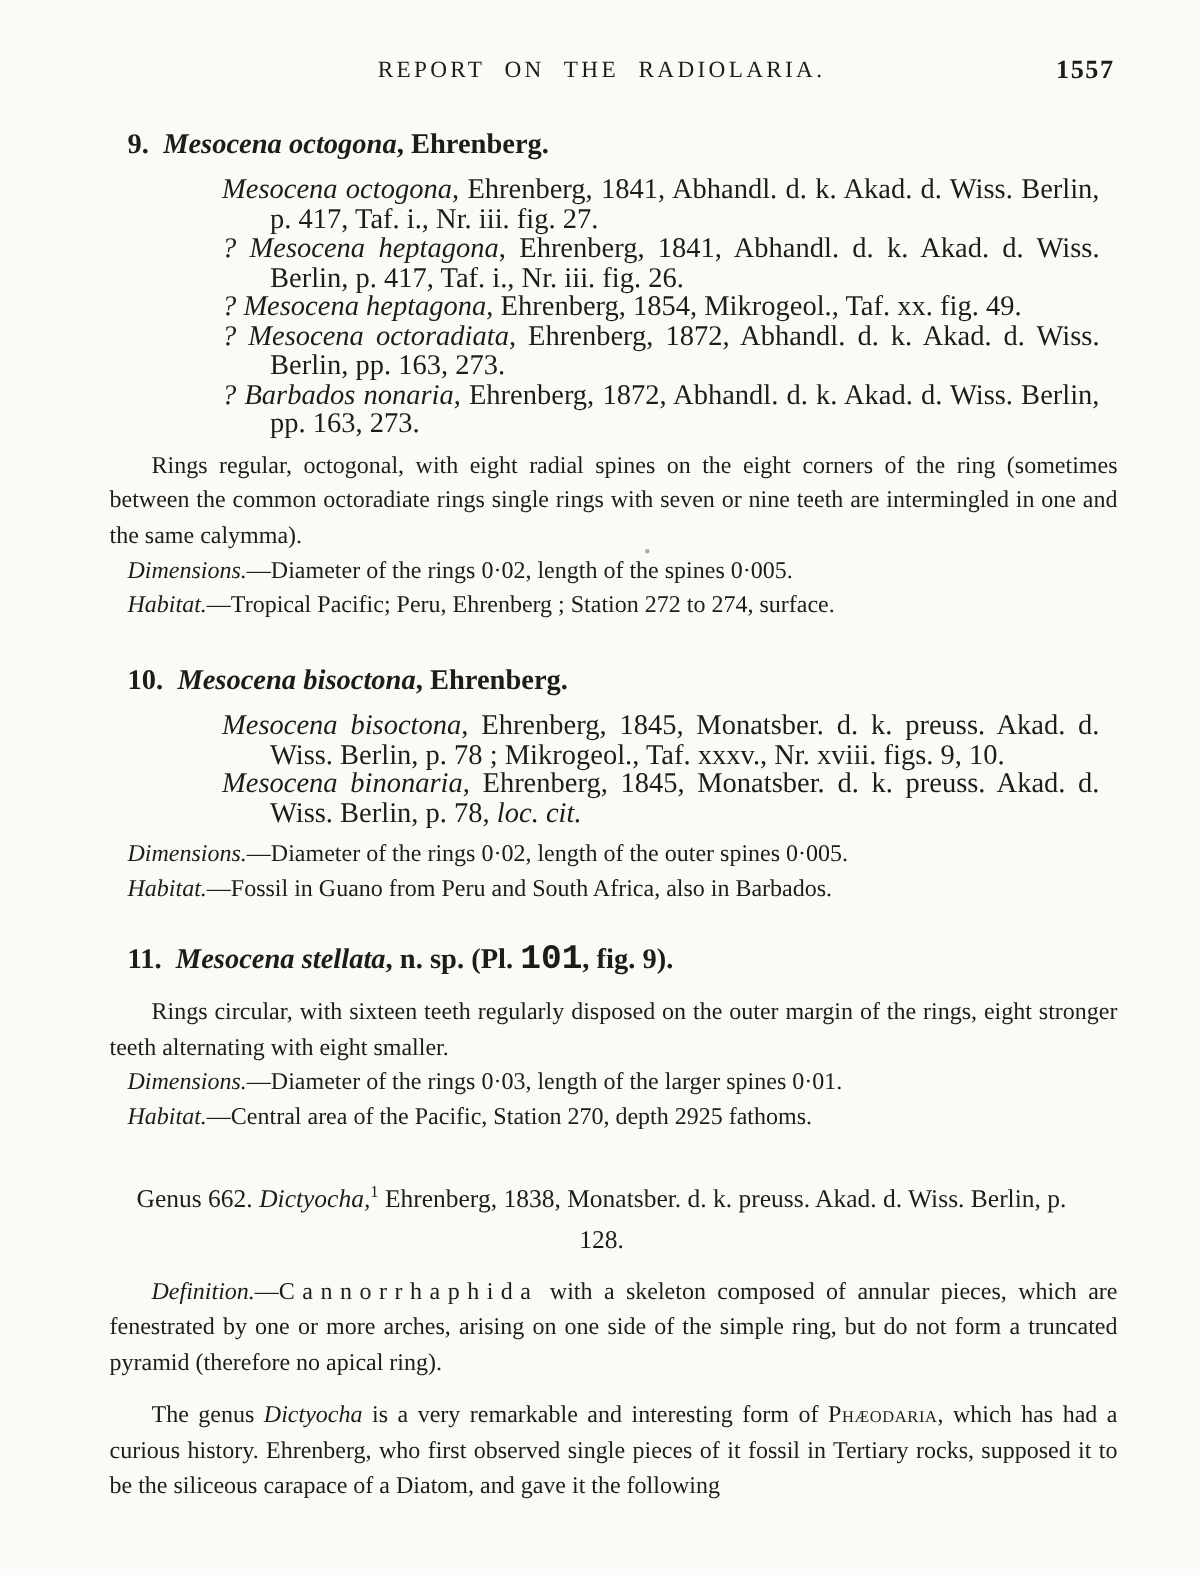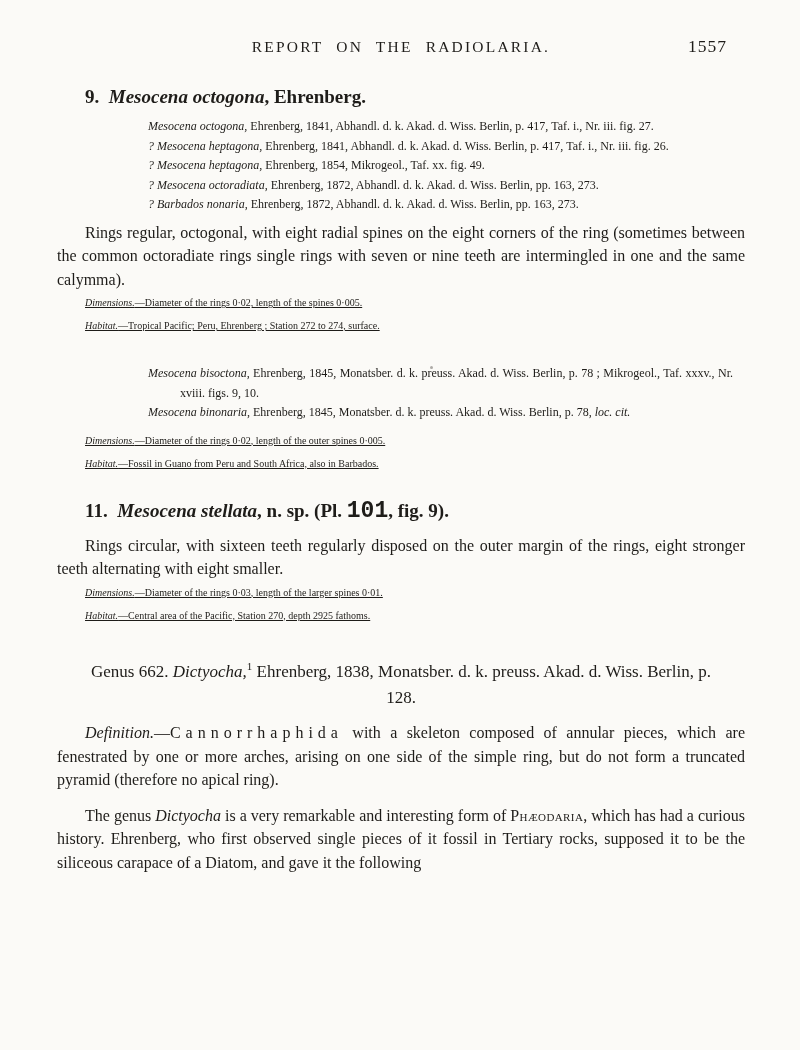--- a/index.html
+++ b/index.html
@@ -20,57 +20,56 @@
   
   .running-head{
     position:relative;
     height:20px;
     font-size:15.5px;
     letter-spacing:2.2px;
     word-spacing:7px;
     text-align:center;
   }
   .running-head .pagenum{
-    position:absolute;right:18px;top:-2px;
-    font-size:17.5px;letter-spacing:1px;word-spacing:normal;
+    position:absolute;right:2px;top:-2px;
+    font-size:17.5px;letter-spacing:1px;word-spacing:normal;font-weight:bold;
   }
   
   .species{margin-top:27px;}
   .species + .species{margin-top:24px;}
   .species-heading{
     font-size:19px;
     line-height:24px;
     margin:0 0 0 28px;
   }
   .species-heading .it{font-style:italic;}
   .species-heading .plate{font-size:23px;line-height:1;font-family:Liberation Mono, monospace;}
   .synonymy{
     margin:8px 12px 6px 0;
-    font-size:12px;
+    font-size:19px;
     line-height:19.5px;
   }
   .syn-item{
     padding-left:123px;
     text-indent:-32px;
     text-align:justify;
   }
   .it{font-style:italic;}
   .body-para{
-    margin:6px 0 0 0;
+    margin:6px 0 0 16px;
     font-size:16px;
     line-height:23.5px;
     text-align:justify;
     text-indent:28px;
     font-family:Liberation Serif, serif;
   }
   .detail{
-    font-size:10px;
+    font-size:16px;
     line-height:23px;
     text-indent:28px;
-    text-decoration:underline;
   }
   
   .genus{margin-top:26px;}
   .genus-heading{
     max-width:620px;
     margin:0 auto;
     text-align:center;
     font-size:17px;
     line-height:27px;
   }
@@ -110,20 +109,21 @@
       <div class="syn-item"><span class="it">? </span><span class="it">Barbados nonaria</span><span>, Ehrenberg, 1872, Abhandl. d. k. Akad. d. Wiss. Berlin, pp. 163, 273.</span><span class="it"></span></div>
     </div>
     <p class="body-para">Rings regular, octogonal, with eight radial spines on the eight corners of the ring (sometimes between the common octoradiate rings single rings with seven or nine teeth are intermingled in one and the same calymma).</p>
     <div class="detail"><span class="it">Dimensions.</span><span>—Diameter of the rings 0·02, length of the spines 0·005.</span></div>
     <div class="detail"><span class="it">Habitat.</span><span>—Tropical Pacific; Peru, Ehrenberg ; Station 272 to 274, surface.</span></div>
   </section>
 
   <span class="speck"></span>
 
   <section class="species">
+    <h2 class="species-heading"><span>10.</span>&nbsp; <span class="it">Mesocena bisoctona</span><span>, Ehrenberg.</span></h2>
     <div class="synonymy">
       <div class="syn-item"><span class="it"></span><span class="it">Mesocena bisoctona</span><span>, Ehrenberg, 1845, Monatsber. d. k. preuss. Akad. d. Wiss. Berlin, p. 78 ; Mikrogeol., Taf. xxxv., Nr. xviii. figs. 9, 10.</span><span class="it"></span></div>
       <div class="syn-item"><span class="it"></span><span class="it">Mesocena binonaria</span><span>, Ehrenberg, 1845, Monatsber. d. k. preuss. Akad. d. Wiss. Berlin, p. 78, </span><span class="it">loc. cit.</span></div>
     </div>
     <div class="detail"><span class="it">Dimensions.</span><span>—Diameter of the rings 0·02, length of the outer spines 0·005.</span></div>
     <div class="detail"><span class="it">Habitat.</span><span>—Fossil in Guano from Peru and South Africa, also in Barbados.</span></div>
   </section>
 
   <section class="species">
     <h2 class="species-heading"><span>11.</span>&nbsp; <span class="it">Mesocena stellata</span><span>, n. sp. (Pl. </span><span class="plate">101</span><span>, fig. 9).</span></h2>

